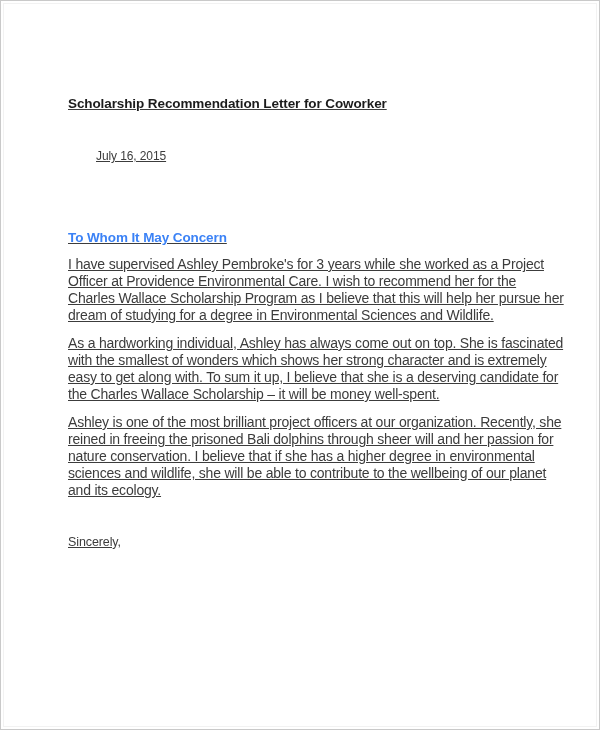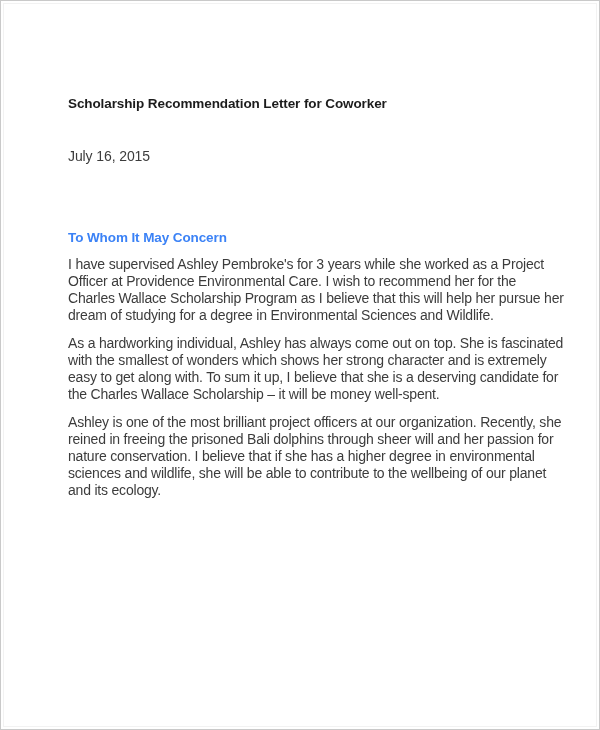--- a/index.html
+++ b/index.html
@@ -25,34 +25,36 @@
     border: 1px solid #f2f2f2;
     pointer-events: none;
   }
   .content {
     position: absolute;
     left: 67px;
     top: 0;
     width: 500px;
     padding-top: 95px;
     color: #3c3c3c;
+    text-decoration: underline;
   }
   .title {
     margin: 0;
     font-size: 13.5px;
     font-weight: bold;
     line-height: 16px;
     letter-spacing: -0.1px;
     color: #1c1c1c;
   }
   .date {
     margin-top: 36px;
-    font-size: 14px;
+    font-size: 12px;
     line-height: 17px;
     letter-spacing: -0.1px;
+    margin-left: 28px;
   }
   .salutation {
     margin-top: 64px;
     font-size: 13.5px;
     font-weight: bold;
     line-height: 17px;
     letter-spacing: -0.1px;
     color: #3b82f6;
   }
   .para {
@@ -93,14 +95,15 @@
 dream of studying for a degree in Environmental Sciences and Wildlife.</p>
     <p class="para">As a hardworking individual, Ashley has always come out on top. She is fascinated
 with the smallest of wonders which shows her strong character and is extremely
 easy to get along with. To sum it up, I believe that she is a deserving candidate for
 the Charles Wallace Scholarship – it will be money well-spent.</p>
     <p class="para">Ashley is one of the most brilliant project officers at our organization. Recently, she
 reined in freeing the prisoned Bali dolphins through sheer will and her passion for
 nature conservation. I believe that if she has a higher degree in environmental
 sciences and wildlife, she will be able to contribute to the wellbeing of our planet
 and its ecology.</p>
+    <div class="closing">Sincerely,</div>
   </div>
 </div>
 
 </body></html>

